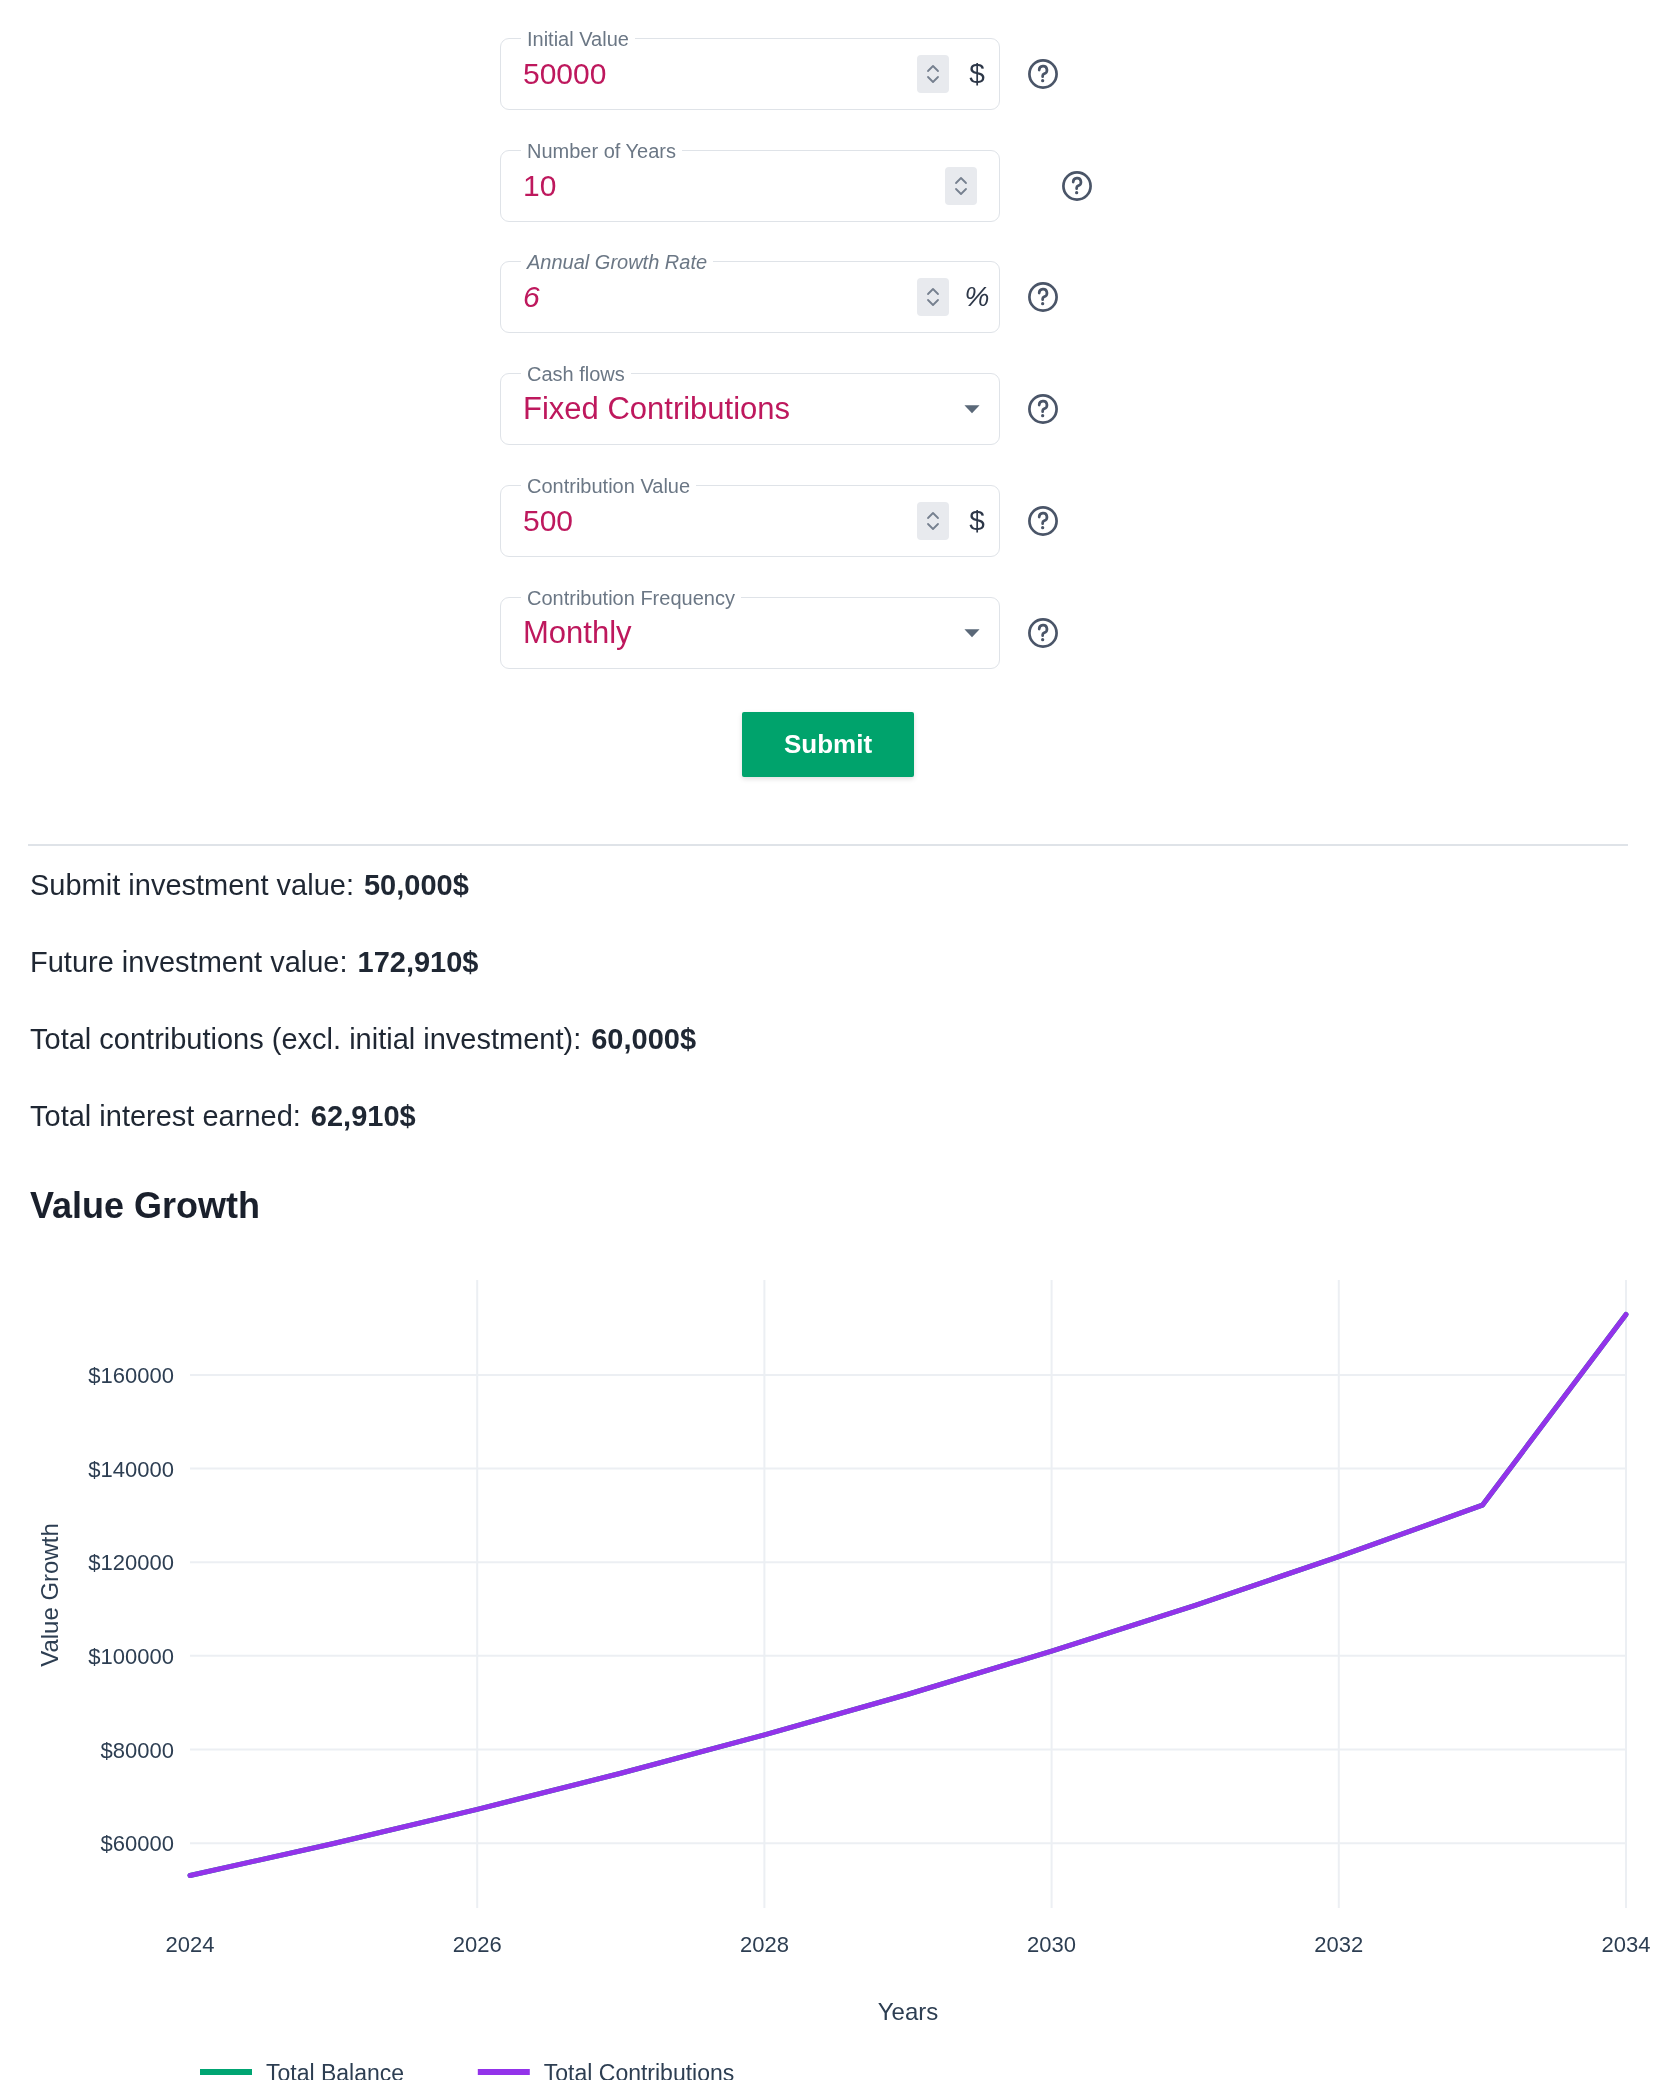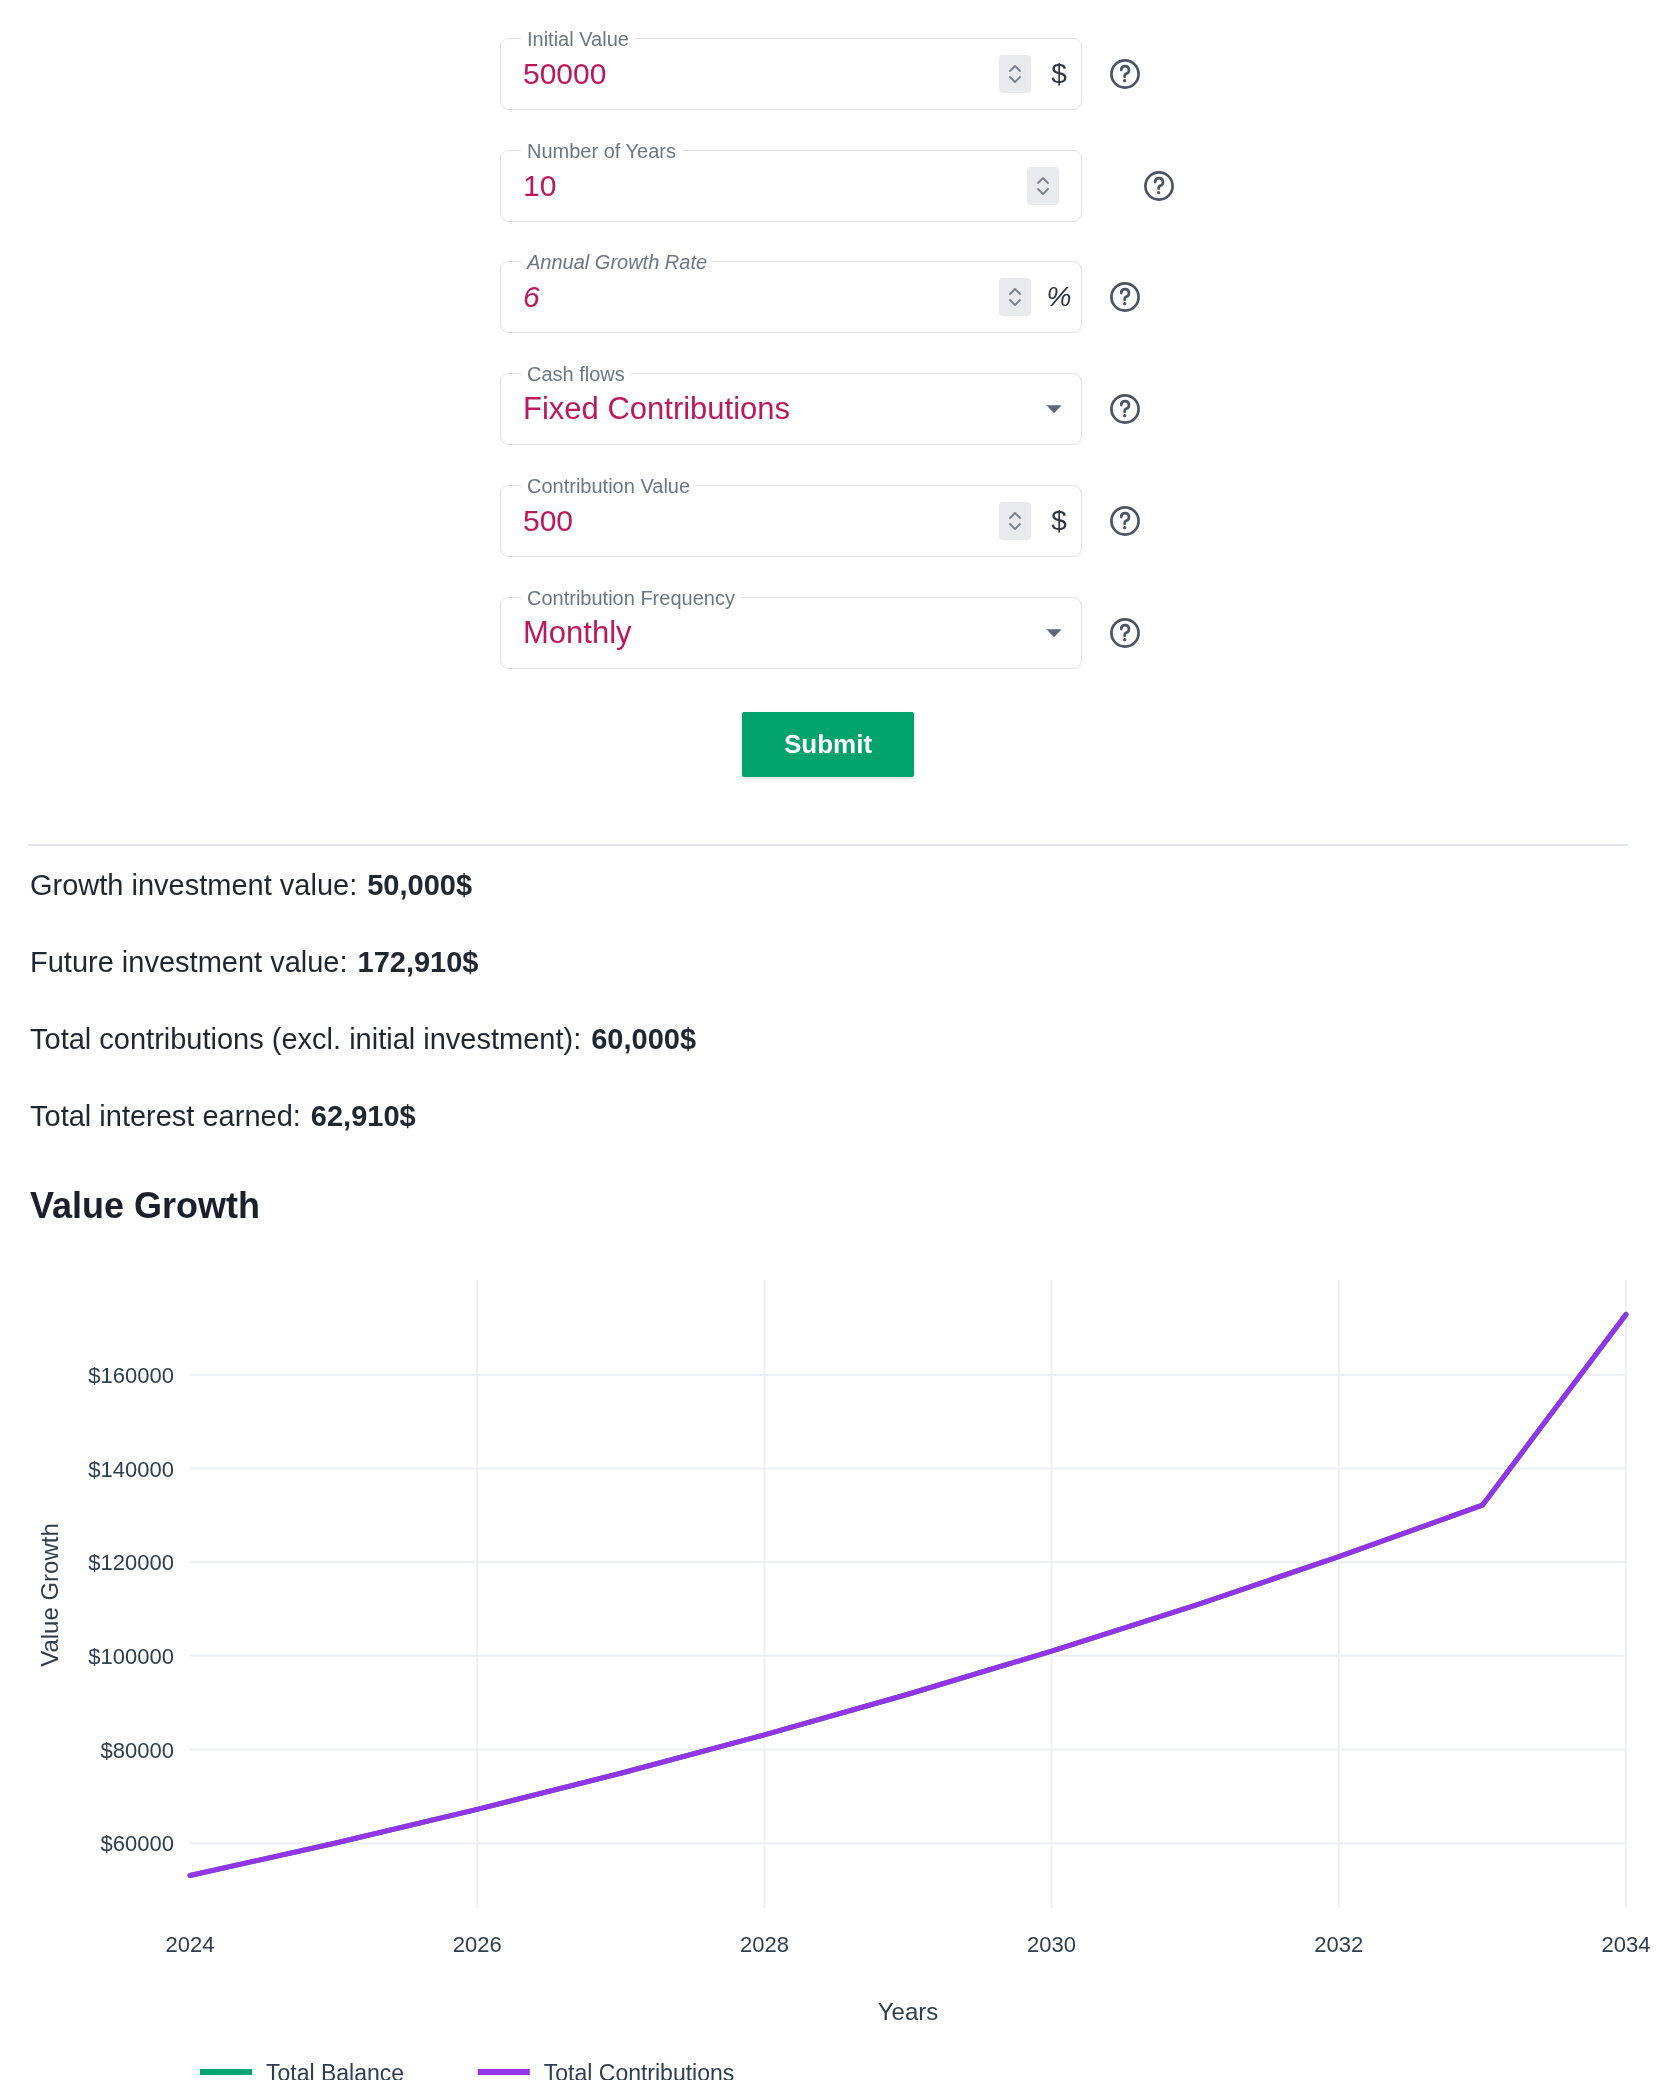--- a/index.html
+++ b/index.html
@@ -18,21 +18,21 @@
   .form-area { position: absolute; left: 0; top: 0; width: 1656px; }
 
   .field-row {
     position: absolute;
     display: flex;
     align-items: center;
   }
 
   .fieldset {
     position: relative;
-    width: 582px;
+    width: 500px;
     height: 72px;
     border: 1.6px solid #dfe3e8;
     border-radius: 9px;
     background: #ffffff;
     display: flex;
     align-items: center;
   }
   .fieldset .legend {
     position: absolute;
     top: -11px;
@@ -280,21 +280,21 @@
 
   <div class="submit-wrap">
     <button class="submit-btn">Submit</button>
   </div>
 </div>
 
 <div class="divider"></div>
 
 <div class="results">
   <div class="result-line">
-    <span>Growth investment value:</span><span class="rv">50,000$</span>
+    <span>Submit investment value:</span><span class="rv">50,000$</span>
   </div>
   <div class="result-line">
     <span>Future investment value:</span><span class="rv">172,910$</span>
   </div>
   <div class="result-line">
     <span>Total contributions (excl. initial investment):</span><span class="rv">60,000$</span>
   </div>
   <div class="result-line">
     <span>Total interest earned:</span><span class="rv">62,910$</span>
   </div>

